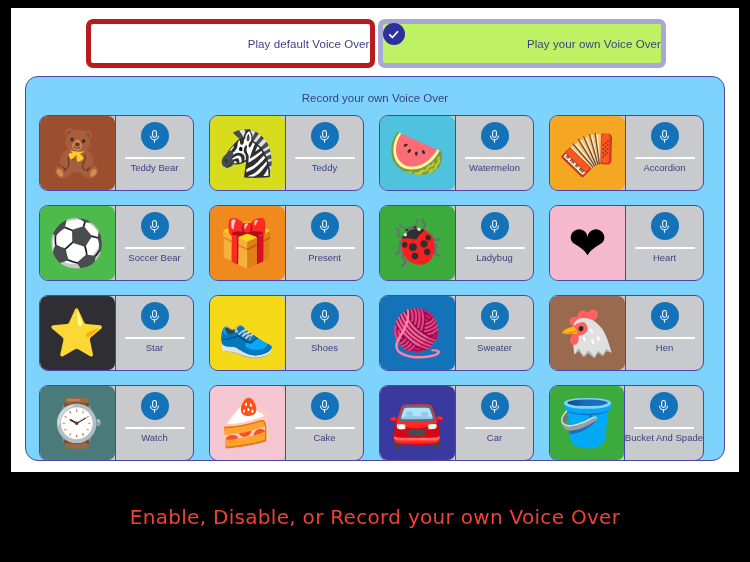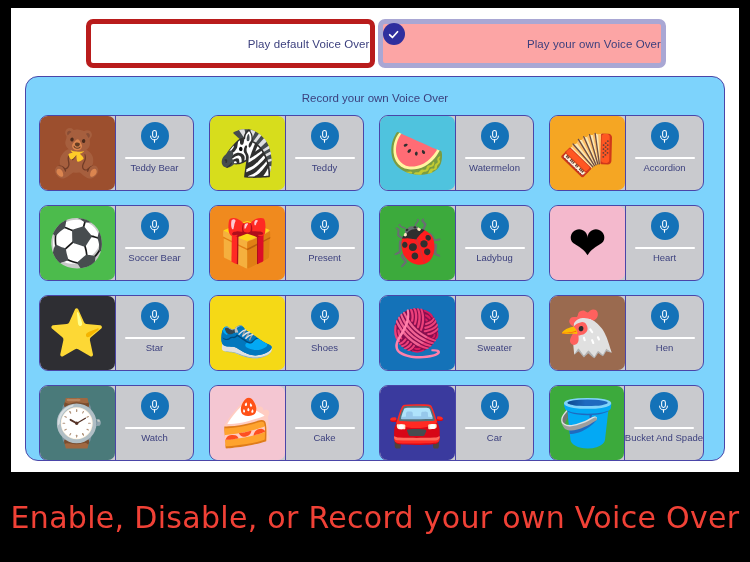--- a/index.html
+++ b/index.html
@@ -40,21 +40,21 @@
     position: relative;
     border: 5px solid #b91c1c;
     border-radius: 7px;
     background: #ffffff;
     display: flex;
     align-items: center;
     justify-content: flex-end;
     box-sizing: border-box;
   }
   .tab.selected {
-    background: #fca5a5;
+    background: #bef264;
     border-color: #a9a7d4;
   }
   .tab-label {
     font-size: 11.5px;
     color: #3b3f7d;
     letter-spacing: 0.1px;
     white-space: nowrap;
   }
   .tab-check {
     position: absolute;
@@ -173,21 +173,21 @@
     top: 472px;
     width: 750px;
     height: 90px;
     display: flex;
     align-items: center;
     justify-content: center;
     background: #000000;
   }
   #caption-text {
     color: #f04136;
-    font-size: 30px;
+    font-size: 20px;
     font-family: "DejaVu Sans", sans-serif;
     font-weight: 400;
     letter-spacing: 0.3px;
     white-space: nowrap;
     text-align: right;
   }
 </style>
 </head>
 <body>
 

